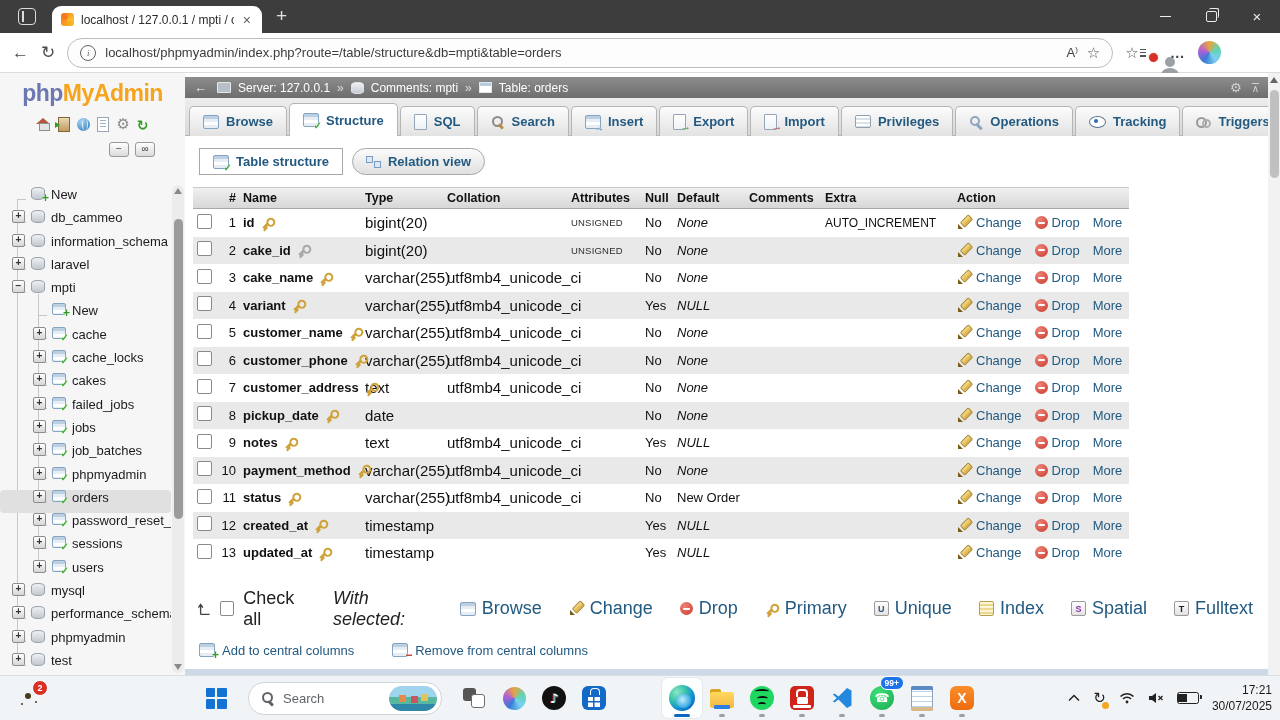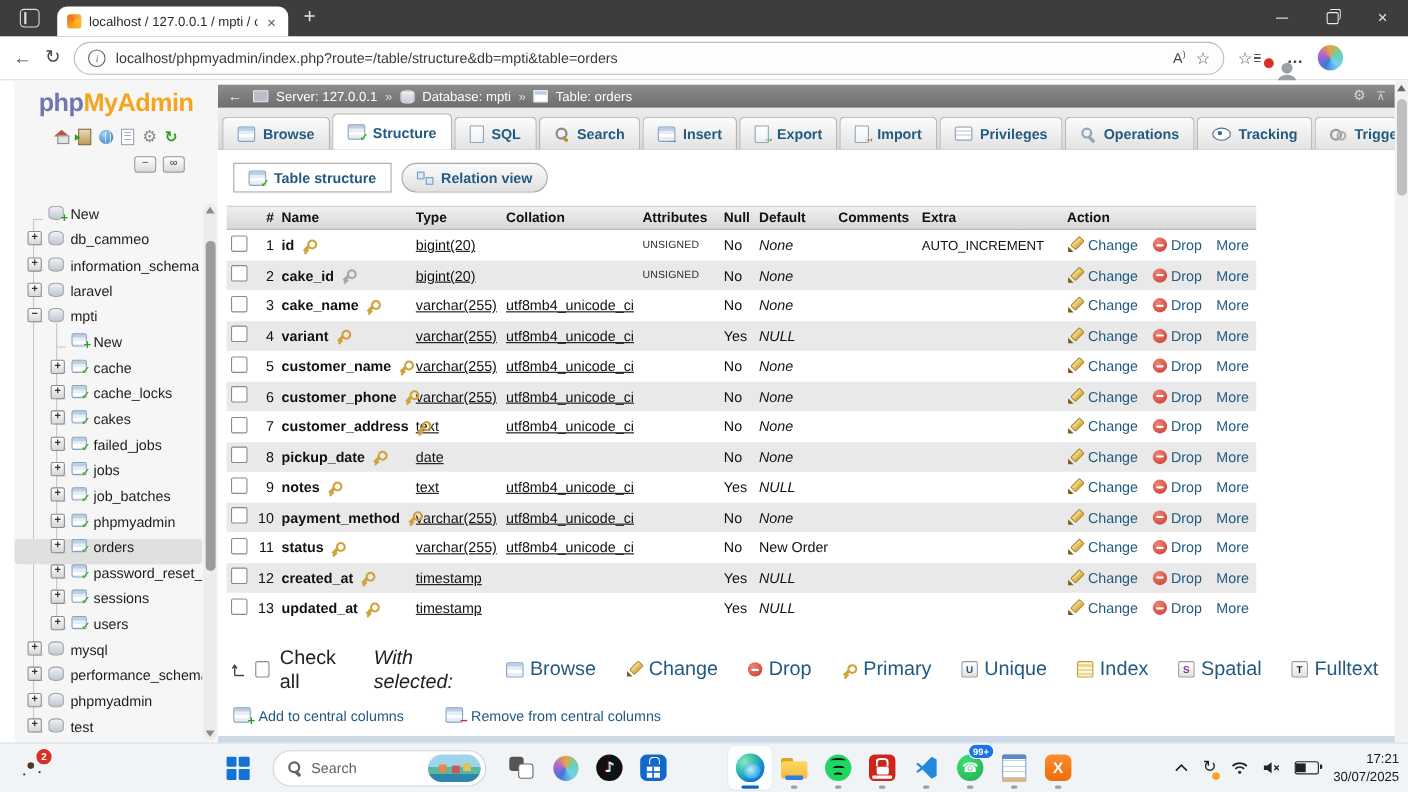--- a/index.html
+++ b/index.html
@@ -35,21 +35,21 @@
   .favbar-lines{width:6px;height:8px;background:repeating-linear-gradient(#555 0 1.2px,transparent 1.2px 3.2px);}
   .avatar{width:25px;height:25px;border-radius:50%;background:#dde1e5;position:relative;overflow:hidden;flex:none;}
   .avatar::before{content:'';position:absolute;left:7.5px;top:4px;width:10px;height:10px;border-radius:50%;background:#9aa0a6;}
   .avatar::after{content:'';position:absolute;left:3.5px;top:15px;width:18px;height:14px;border-radius:50%;background:#9aa0a6;}
   .avatar-dot{position:absolute;right:-1px;top:-1px;width:9px;height:9px;border-radius:50%;background:#d93025;border:1.5px solid #fff;z-index:2;}
   .dots{font-size:15px;color:#444;letter-spacing:1px;font-weight:bold;}
   .copilot{width:23px;height:23px;border-radius:50%;background:conic-gradient(from 140deg,#7ad0f0,#3a7bd5,#b05fd8,#e8a33d,#62d3b4,#7ad0f0);flex:none;}
 
   
   .main{display:flex;height:604px;position:relative;}
-  .sidebar{width:185px;background:#f6f6f6;position:relative;flex:none;margin-left:13px;}
+  .sidebar{width:185px;background:#f6f6f6;position:relative;flex:none;}
   .content{flex:1;background:#fff;position:relative;overflow:hidden;}
 
   
   .logo{text-align:center;font-weight:bold;font-size:23px;margin-top:7px;letter-spacing:-.5px;}
   .logo .php{color:#6c78af;}.logo .myadmin{color:#f6a41d;}
   .side-icons{display:flex;justify-content:center;gap:7px;margin-top:9px;align-items:center;height:17px;}
   .home-ic{width:15px;height:13px;position:relative;}
   .home-ic::before{content:'';position:absolute;left:0;top:0;border-left:7.5px solid transparent;border-right:7.5px solid transparent;border-bottom:6px solid #b5553e;}
   .home-ic::after{content:'';position:absolute;left:3px;bottom:0;width:9px;height:6px;background:#e3e3e3;border:1px solid #8f8f8f;}
   .door-ic{width:10px;height:13px;background:linear-gradient(#e7d9b8,#c19a5c);border:1px solid #83663a;position:relative;}
@@ -139,21 +139,21 @@
   .stable{margin:12px 0 0 8px;width:936px;font-size:13px;color:#111;
     --cols:24px 26px 122px 82px 124px 74px 32px 72px 76px 132px 1fr;}
   .thead{display:grid;grid-template-columns:var(--cols);height:20px;align-items:center;background:linear-gradient(#f0f0f0,#d7d7d7);border-top:1px solid #c9c9c9;border-bottom:1px solid #a9a9a9;font-weight:bold;font-size:12.5px;}
   .thead span:nth-of-type(2){text-align:right;padding-right:7px;}
   .trow{display:grid;grid-template-columns:var(--cols);height:27.5px;align-items:center;background:#fff;}
   .trow.alt{background:#e9e9e9;}
   .c-check{padding-left:4px;}
   .checkbox{display:inline-block;width:13px;height:13px;background:#fff;border:1px solid #8a8a8a;border-radius:2px;}
   .c-num{text-align:right;padding-right:7px;}
   .c-name{display:flex;align-items:center;font-weight:bold;}
-  .c-type,.c-coll{font-size:13px;text-decoration:underline;}
+  .c-type,.c-coll{font-size:15px;}
   .c-attr{font-size:9.5px;color:#2e2e2e;letter-spacing:.2px;}
   .c-default.it{font-style:italic;}
   .c-extra{font-size:12px;}
   .c-action{display:flex;align-items:center;color:#235a81;}
   .alink{display:flex;align-items:center;gap:4px;color:#235a81;margin-right:13px;}
   .alink.last{margin-right:0;}
 
   .rowkey{display:none;margin-left:6px;}
   .rowkey.show{display:inline-block;}
   .key-ic,.fic-primary-key-icon{width:14px;height:14px;position:relative;transform:rotate(45deg);flex:none;--kc:#cfa23a;display:inline-block;}
@@ -444,21 +444,21 @@
     </aside>
 
     <section class="content">
 
       <div class="bc-bar">
         <span class="bc-back">←</span>
         <span class="bc-srv"></span>
         <span>Server: 127.0.0.1</span>
         <span class="bc-sep">»</span>
         <span class="bc-db"></span>
-        <span>Database: mpti</span>
+        <span>Comments: mpti</span>
         <span class="bc-sep">»</span>
         <span class="bc-tbl"></span>
         <span>Table: orders</span>
         <span class="bc-right">
           <span class="bc-gear">⚙</span>
           <span class="bc-min">∧</span>
         </span>
       </div>
 
       <div class="tabbar">

